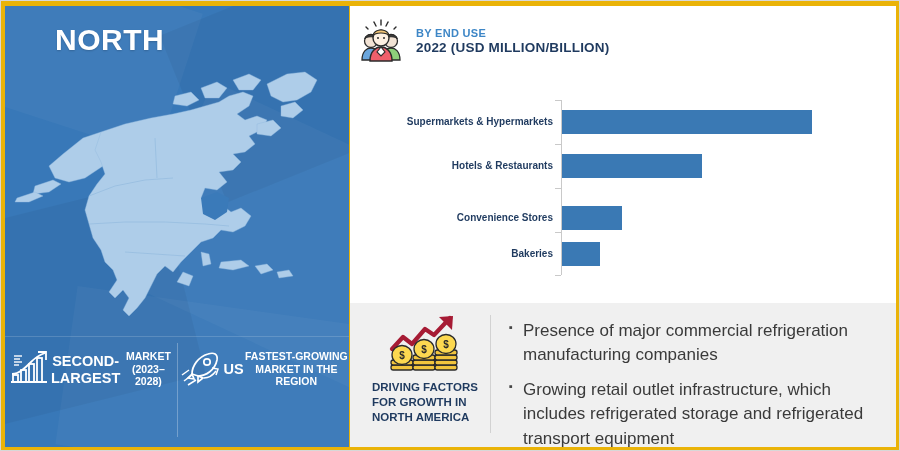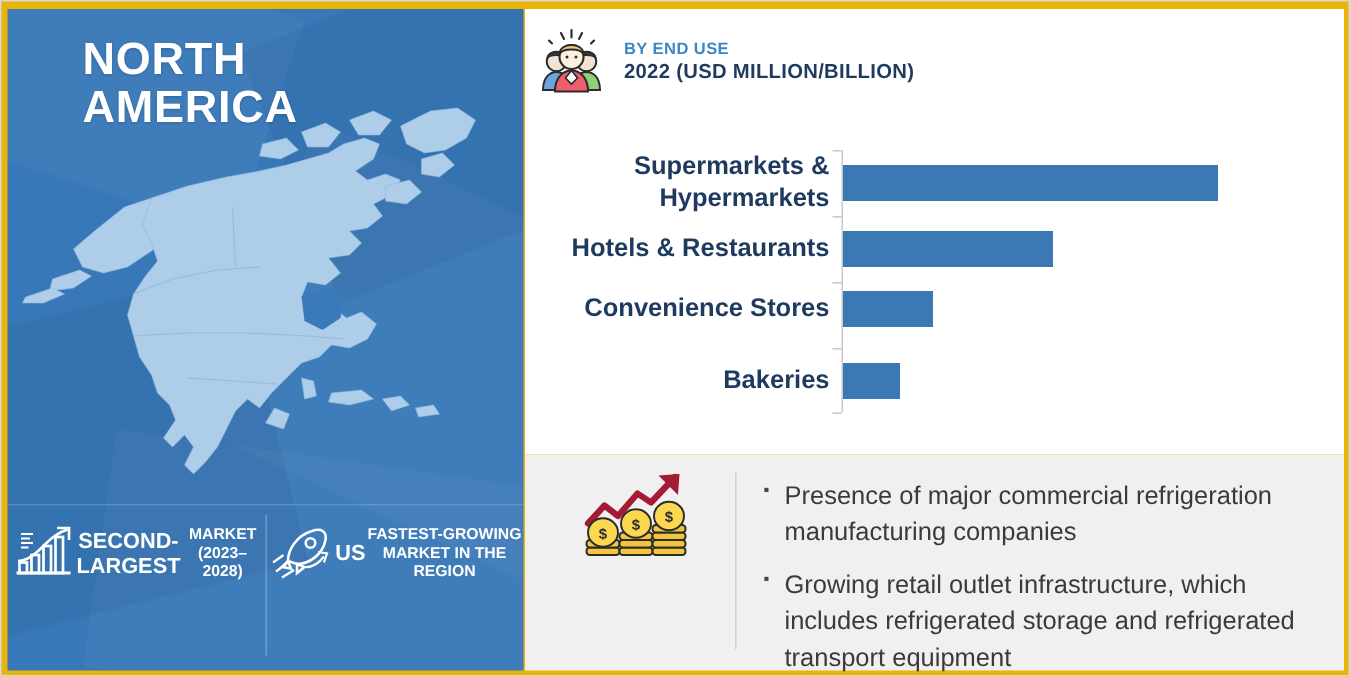--- a/index.html
+++ b/index.html
@@ -62,21 +62,21 @@
   #chart-titles{margin-left:12px;}
   #chart-title{color:#3d86c6;font-size:11px;font-weight:bold;letter-spacing:.3px;}
   #chart-subtitle{color:#1f3a5f;font-size:13.5px;font-weight:bold;letter-spacing:.2px;margin-top:1px;}
 
   #plot{position:absolute;left:0;top:90px;width:546px;height:190px;}
   #axis-line{position:absolute;left:211px;top:4px;width:1px;height:175px;background:#c9c9c9;}
   .tick{position:absolute;left:205px;width:6px;height:1px;background:#c9c9c9;}
   .cat-row{position:absolute;left:0;width:546px;height:44px;}
   .cat-label{
     position:absolute;left:0;width:203px;text-align:right;
-    color:#1f3a5f;font-size:17px;font-weight:bold;line-height:1.22;
+    color:#1f3a5f;font-size:10px;font-weight:bold;line-height:1.22;
     top:50%;transform:translateY(-50%);
   }
   .bar{
     position:absolute;left:212px;height:24px;top:50%;
     transform:translateY(-50%);background:#3a79b4;
   }
 
   #factors-panel{
     position:absolute;left:349px;top:302px;width:546px;height:144px;
     background:#f0f0f0;
@@ -106,21 +106,20 @@
 
   <div id="left-panel">
     <div class="facet" style="left:-40px;top:-30px;width:220px;height:150px;transform:rotate(18deg);"></div>
     <div class="facet2" style="left:180px;top:-20px;width:230px;height:180px;transform:rotate(-22deg);"></div>
     <div class="facet" style="left:150px;top:120px;width:260px;height:220px;transform:rotate(25deg);"></div>
     <div class="facet2" style="left:-60px;top:200px;width:240px;height:200px;transform:rotate(-14deg);"></div>
     <div class="facet" style="left:60px;top:300px;width:300px;height:160px;transform:rotate(8deg);"></div>
 
     <div id="region-title">
       <div>NORTH</div>
-      <div>AMERICA</div>
     </div>
 
     <div id="map-wrap">
       <svg viewBox="0 0 344 268" xmlns="http://www.w3.org/2000/svg">
         <g fill="#aecde9" stroke="#8fb8dd" stroke-width="0.4">
 
           <path d="M58 88 L78 72 L96 66 L104 76 L96 88 L104 96 L92 104 L80 112 L64 116 L50 112 L44 100 Z"></path>
           <path d="M30 120 L48 114 L56 118 L44 126 L28 128 Z"></path>
           <path d="M12 132 L30 126 L38 130 L24 136 L10 136 Z"></path>
 
@@ -257,21 +256,21 @@
       <div class="tick" style="top:179px;"></div>
 
       <div class="cat-row" style="top:4px;">
         <div class="cat-label">Supermarkets &amp; Hypermarkets</div>
         <div class="bar" style="width:250px;"></div>
       </div>
       <div class="cat-row" style="top:48px;">
         <div class="cat-label">Hotels &amp; Restaurants</div>
         <div class="bar" style="width:140px;"></div>
       </div>
-      <div class="cat-row" style="top:88px;">
+      <div class="cat-row" style="top:100px;">
         <div class="cat-label">Convenience Stores</div>
         <div class="bar" style="width:60px;"></div>
       </div>
       <div class="cat-row" style="top:136px;">
         <div class="cat-label">Bakeries</div>
         <div class="bar" style="width:38px;"></div>
       </div>
     </div>
   </div>
 
@@ -303,20 +302,23 @@
             <g stroke="#2b2b2b" stroke-width="1.3">
               <rect x="48" y="52" width="22" height="5" rx="2.2" fill="#f2c53d"></rect>
               <rect x="48" y="47" width="22" height="5" rx="2.2" fill="#f2c53d"></rect>
               <rect x="48" y="42" width="22" height="5" rx="2.2" fill="#f2c53d"></rect>
               <rect x="48" y="37" width="22" height="5" rx="2.2" fill="#f2c53d"></rect>
               <ellipse cx="59" cy="31" rx="10" ry="9.5" fill="#fcd850"></ellipse>
             </g>
             <text x="59" y="35" font-size="10" font-weight="bold" text-anchor="middle" fill="#2b2b2b" font-family="'Liberation Sans',sans-serif">$</text>
           </svg>
         </div>
+        <div id="factors-caption" style="white-space:pre-line;">DRIVING FACTORS
+FOR GROWTH IN
+NORTH AMERICA</div>
       </div>
 
       <div id="factors-sep"></div>
 
       <div id="factors-right">
         <div class="bullet">
           <div class="bullet-mark">▪</div>
           <div class="bullet-text">Presence of major commercial refrigeration manufacturing companies</div>
         </div>
         <div class="bullet">

